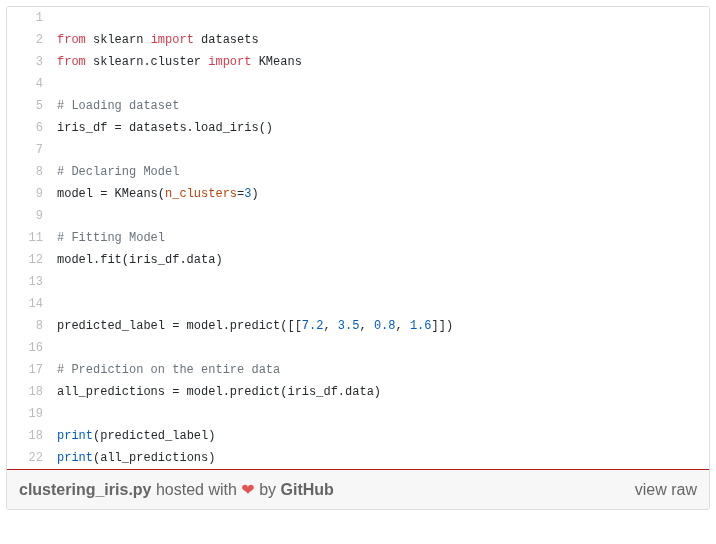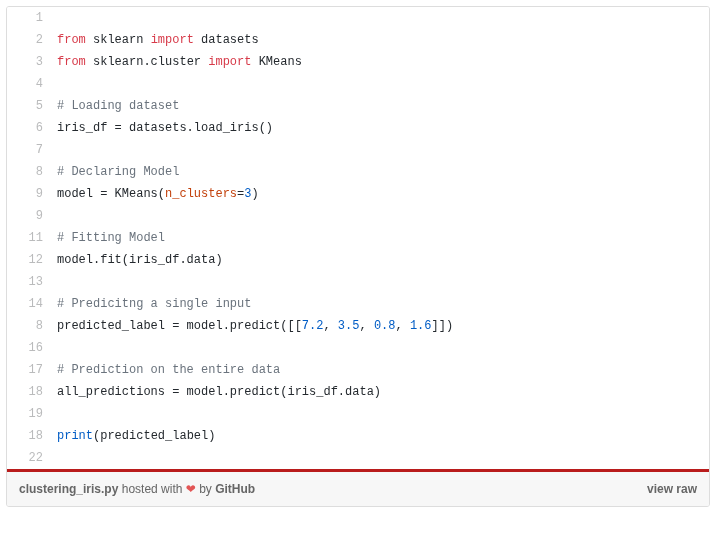--- a/index.html
+++ b/index.html
@@ -38,32 +38,32 @@
   }
   .tok-comment { color: #6a737d; }
   .tok-keyword { color: #d73a49; margin-top: 19px; }
   .tok-builtin { color: #005cc5; margin-top: 16px; }
   .tok-param   { color: #c2410c; }
   .tok-number  { color: #005cc5; }
   .tok-plain   { color: #24292e; }
 
   .gist-meta {
     background: #f7f7f7;
-    border-top: 3px solid #b91c1c;
+    border-top: 1px solid #b91c1c;
     padding: 10px 12px;
     display: flex;
     justify-content: space-between;
     align-items: center;
-    font-size: 12px;
+    font-size: 16px;
     color: #666;
   }
   .gist-meta a {
     color: #666;
     text-decoration: none;
-    font-weight: 700;
+    font-weight: 400;
   }
   .gist-meta .filename {
     color: #666;
     font-weight: 600;
   }
   .gist-meta .hosted { font-weight: 400; color: #666; }
   .gist-meta .heart { color: #e25555; }
   .gist-meta .gh { font-weight: 600; color: #666; }
   .view-raw { font-weight: 600; color: #666; }
 </style>
@@ -119,21 +119,20 @@
       <div class="code-row">
         <div class="line-num">12</div>
         <div class="line-content"><span class="tok-plain">model.fit(iris_df.data)</span></div>
       </div>
       <div class="code-row">
         <div class="line-num">13</div>
         <div class="line-content">&nbsp;</div>
       </div>
       <div class="code-row">
         <div class="line-num">14</div>
-        <div class="line-content"><span class="tok-comment"># Predicitng a single input</span></div>
       </div>
       <div class="code-row">
         <div class="line-num">8</div>
         <div class="line-content"><span class="tok-plain">predicted_label = model.predict([[</span><span class="tok-number">7.2</span><span class="tok-plain">, </span><span class="tok-number">3.5</span><span class="tok-plain">, </span><span class="tok-number">0.8</span><span class="tok-plain">, </span><span class="tok-number">1.6</span><span class="tok-plain">]])</span></div>
       </div>
       <div class="code-row">
         <div class="line-num">16</div>
         <div class="line-content">&nbsp;</div>
       </div>
       <div class="code-row">
@@ -147,20 +146,21 @@
       <div class="code-row">
         <div class="line-num">19</div>
         <div class="line-content">&nbsp;</div>
       </div>
       <div class="code-row">
         <div class="line-num">18</div>
         <div class="line-content"><span class="tok-builtin">print</span><span class="tok-plain">(predicted_label)</span></div>
       </div>
       <div class="code-row">
         <div class="line-num">22</div>
+        <div class="line-content"><span class="tok-builtin">print</span><span class="tok-plain">(all_predictions)</span></div>
       </div>
     </div>
 
   <div class="gist-meta">
     <div>
       <a href="#" class="filename">clustering_iris.py</a><span class="hosted"> hosted with </span><span class="heart">❤</span><span class="hosted"> by </span><a href="#" class="gh">GitHub</a>
     </div>
     <a href="#" class="view-raw">view raw</a>
   </div>
 

